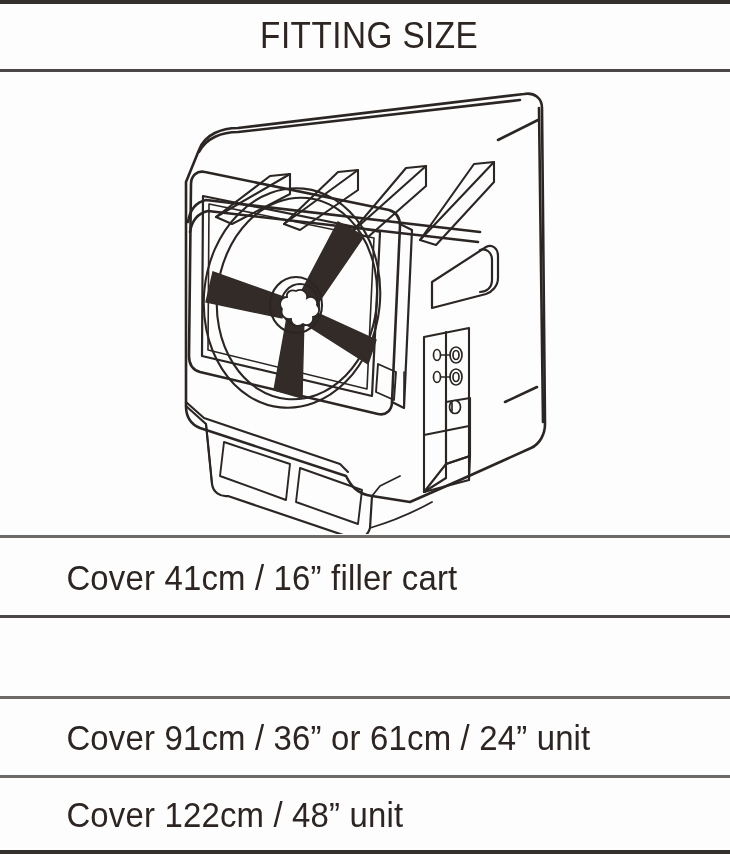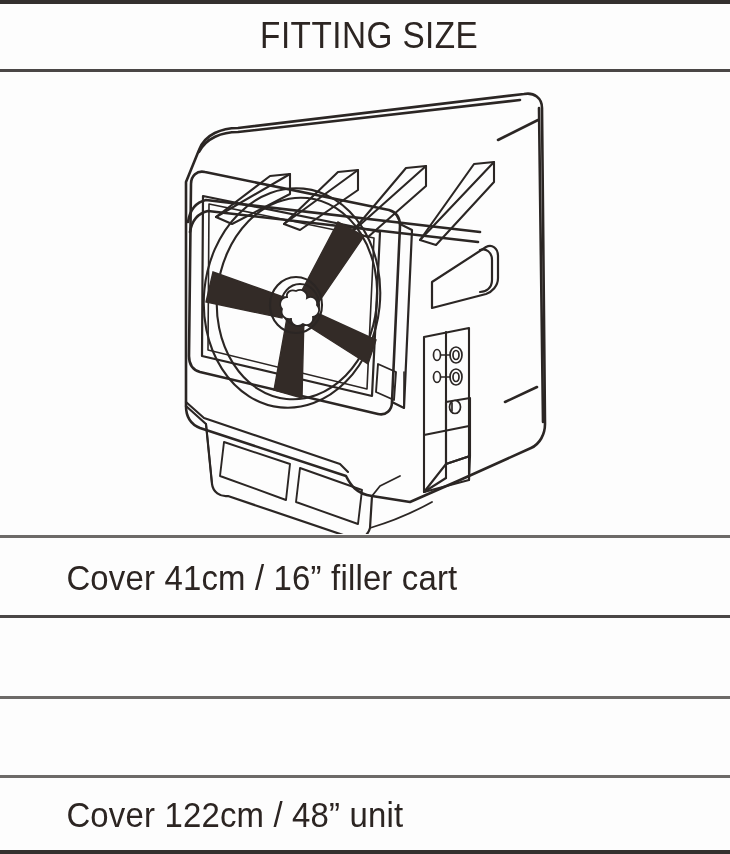--- a/index.html
+++ b/index.html
@@ -222,19 +222,22 @@
 
   <div class="rule" style="top:531px;"></div>
 
   <div class="spec-row" style="top:536px; height:76px;">
     <div class="spec-label">Cover 41cm / 16” filler cart</div>
   </div>
   <div class="rule dark" style="top:611px;"></div>
 
   <div class="rule" style="top:692px;"></div>
 
+  <div class="spec-row" style="top:697px; height:74px;">
+    <div class="spec-label">Cover 91cm / 36” or 61cm / 24” unit</div>
+  </div>
   <div class="rule" style="top:771px;"></div>
 
   <div class="spec-row" style="top:776px; height:70px;">
     <div class="spec-label">Cover 122cm / 48” unit</div>
   </div>
 
 </div>
 
 </body></html>

